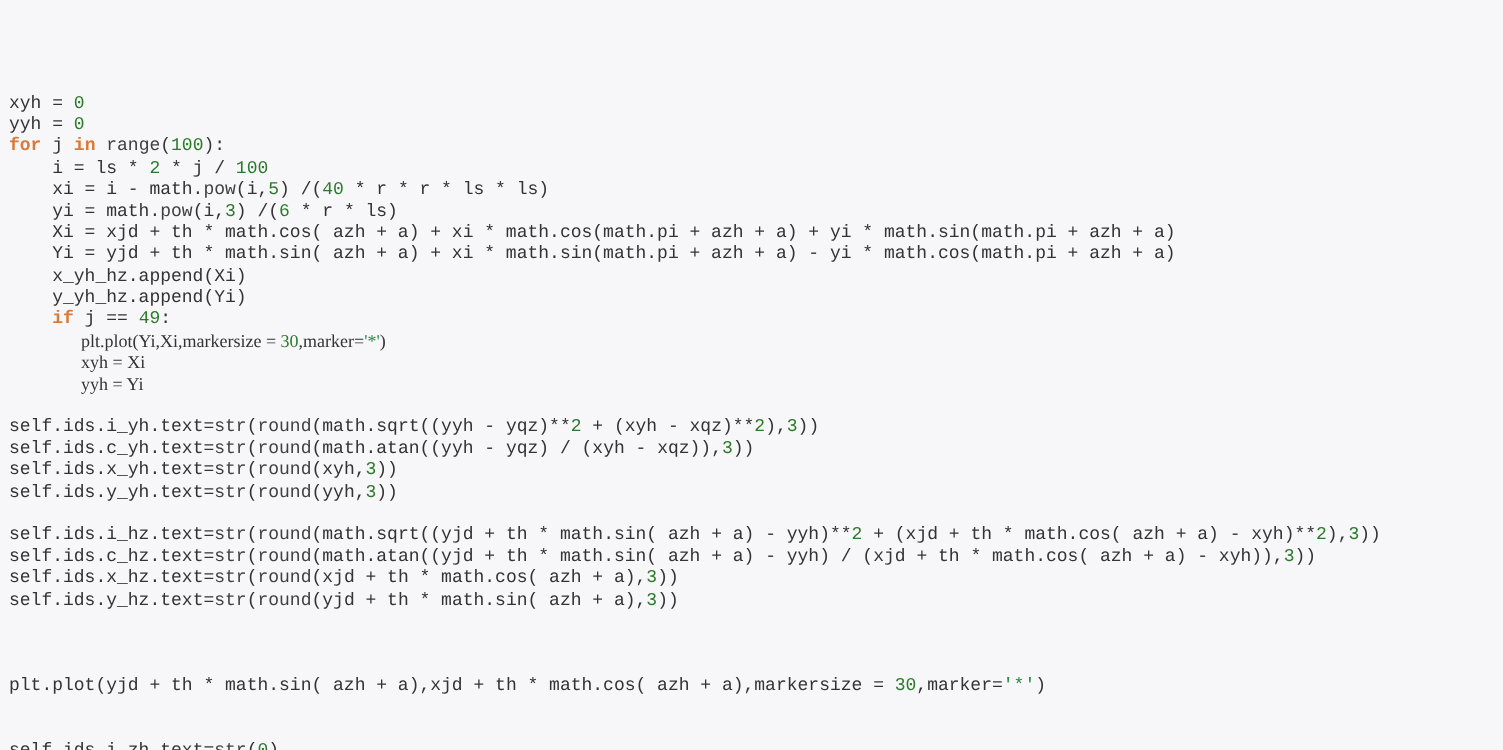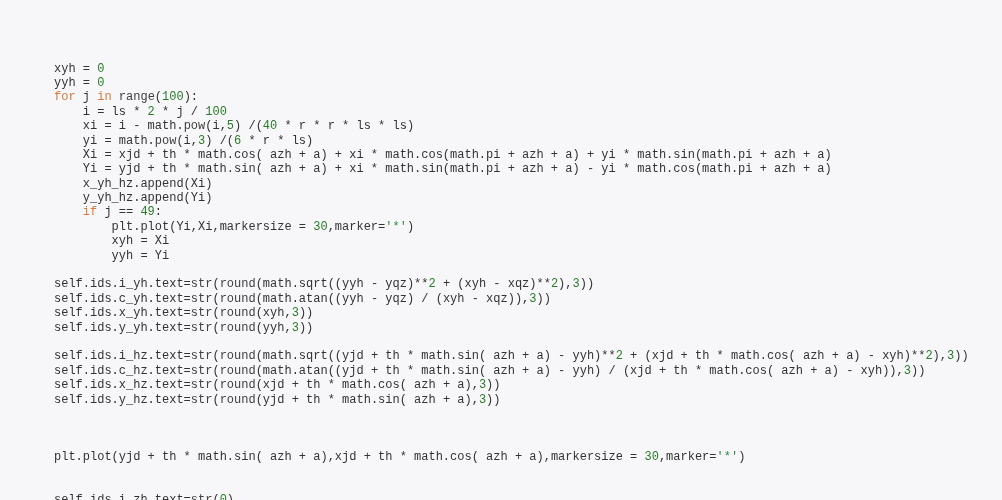--- a/index.html
+++ b/index.html
@@ -6,30 +6,30 @@
     body {
       font-family: 'Consolas', 'Courier New', monospace;
       font-size: 12px;
       line-height: 1.2;
       background: #f7f6f8;
       color: #333;
       padding: 4px 6px;
       white-space: pre;
       overflow: hidden;
     }
-    .code-line { display: block; margin-left: 48px; }
-    .kw { color: #d87a3a; }
+    .code-line { display: block; }
+    .kw { color: #d87a3a; font-weight: bold; }
     .builtin { color: #404040; }
     .num { color: #2a7a2a; }
     .str { color: #2a8a42; }
     .op { color: #333; }
     .id { color: #333; }
     .indent0 { padding-left: 0; }
     .indent1 { padding-left: 4ch; }
-    .indent2 { padding-left: 8ch; }
+    .indent2 { padding-left: 8ch; font-family: Liberation Serif, serif; }
   </style>
 </head>
 <body>
 
 
 
 <div id="code-container"><div class="code-line indent0"><span class="id">xyh </span><span class="op">= </span><span class="num">0</span></div><div class="code-line indent0"><span class="id">yyh </span><span class="op">= </span><span class="num">0</span></div><div class="code-line indent0"><span class="kw">for </span><span class="id">j </span><span class="kw">in </span><span class="builtin">range</span><span class="op">(</span><span class="num">100</span><span class="op">):</span></div><div class="code-line indent1"><span class="id">i = ls * </span><span class="num">2</span><span class="id"> * j / </span><span class="num">100</span></div><div class="code-line indent1"><span class="id">xi = i - math.</span><span class="builtin">pow</span><span class="id">(i,</span><span class="num">5</span><span class="id">) /(</span><span class="num">40</span><span class="id"> * r * r * ls * ls)</span></div><div class="code-line indent1"><span class="id">yi = math.</span><span class="builtin">pow</span><span class="id">(i,</span><span class="num">3</span><span class="id">) /(</span><span class="num">6</span><span class="id"> * r * ls)</span></div><div class="code-line indent1"><span class="id">Xi = xjd + th * math.cos( azh + a) + xi * math.cos(math.pi + azh + a) + yi * math.sin(math.pi + azh + a)</span></div><div class="code-line indent1"><span class="id">Yi = yjd + th * math.sin( azh + a) + xi * math.sin(math.pi + azh + a) - yi * math.cos(math.pi + azh + a)</span></div><div class="code-line indent1"><span class="id">x_yh_hz.append(Xi)</span></div><div class="code-line indent1"><span class="id">y_yh_hz.append(Yi)</span></div><div class="code-line indent1"><span class="kw">if </span><span class="id">j == </span><span class="num">49</span><span class="op">:</span></div><div class="code-line indent2"><span class="id">plt.plot(Yi,Xi,markersize = </span><span class="num">30</span><span class="id">,marker=</span><span class="str">'*'</span><span class="id">)</span></div><div class="code-line indent2"><span class="id">xyh = Xi</span></div><div class="code-line indent2"><span class="id">yyh = Yi</span></div><div class="code-line indent0"><span class="id"> </span></div><div class="code-line indent0"><span class="id">self.ids.i_yh.text=</span><span class="builtin">str</span><span class="id">(</span><span class="builtin">round</span><span class="id">(math.sqrt((yyh - yqz)**</span><span class="num">2</span><span class="id"> + (xyh - xqz)**</span><span class="num">2</span><span class="id">),</span><span class="num">3</span><span class="id">))</span></div><div class="code-line indent0"><span class="id">self.ids.c_yh.text=</span><span class="builtin">str</span><span class="id">(</span><span class="builtin">round</span><span class="id">(math.atan((yyh - yqz) / (xyh - xqz)),</span><span class="num">3</span><span class="id">))</span></div><div class="code-line indent0"><span class="id">self.ids.x_yh.text=</span><span class="builtin">str</span><span class="id">(</span><span class="builtin">round</span><span class="id">(xyh,</span><span class="num">3</span><span class="id">))</span></div><div class="code-line indent0"><span class="id">self.ids.y_yh.text=</span><span class="builtin">str</span><span class="id">(</span><span class="builtin">round</span><span class="id">(yyh,</span><span class="num">3</span><span class="id">))</span></div><div class="code-line indent0"><span class="id"> </span></div><div class="code-line indent0"><span class="id">self.ids.i_hz.text=</span><span class="builtin">str</span><span class="id">(</span><span class="builtin">round</span><span class="id">(math.sqrt((yjd + th * math.sin( azh + a) - yyh)**</span><span class="num">2</span><span class="id"> + (xjd + th * math.cos( azh + a) - xyh)**</span><span class="num">2</span><span class="id">),</span><span class="num">3</span><span class="id">))</span></div><div class="code-line indent0"><span class="id">self.ids.c_hz.text=</span><span class="builtin">str</span><span class="id">(</span><span class="builtin">round</span><span class="id">(math.atan((yjd + th * math.sin( azh + a) - yyh) / (xjd + th * math.cos( azh + a) - xyh)),</span><span class="num">3</span><span class="id">))</span></div><div class="code-line indent0"><span class="id">self.ids.x_hz.text=</span><span class="builtin">str</span><span class="id">(</span><span class="builtin">round</span><span class="id">(xjd + th * math.cos( azh + a),</span><span class="num">3</span><span class="id">))</span></div><div class="code-line indent0"><span class="id">self.ids.y_hz.text=</span><span class="builtin">str</span><span class="id">(</span><span class="builtin">round</span><span class="id">(yjd + th * math.sin( azh + a),</span><span class="num">3</span><span class="id">))</span></div><div class="code-line indent0"><span class="id"> </span></div><div class="code-line indent0"><span class="id"> </span></div><div class="code-line indent0"><span class="id"> </span></div><div class="code-line indent0"><span class="id">plt.plot(yjd + th * math.sin( azh + a),xjd + th * math.cos( azh + a),markersize = </span><span class="num">30</span><span class="id">,marker=</span><span class="str">'*'</span><span class="id">)</span></div><div class="code-line indent0"><span class="id"> </span></div><div class="code-line indent0"><span class="id"> </span></div><div class="code-line indent0"><span class="id">self.ids.i_zh.text=</span><span class="builtin">str</span><span class="id">(</span><span class="num">0</span><span class="id">)</span></div></div>
 
 
 

